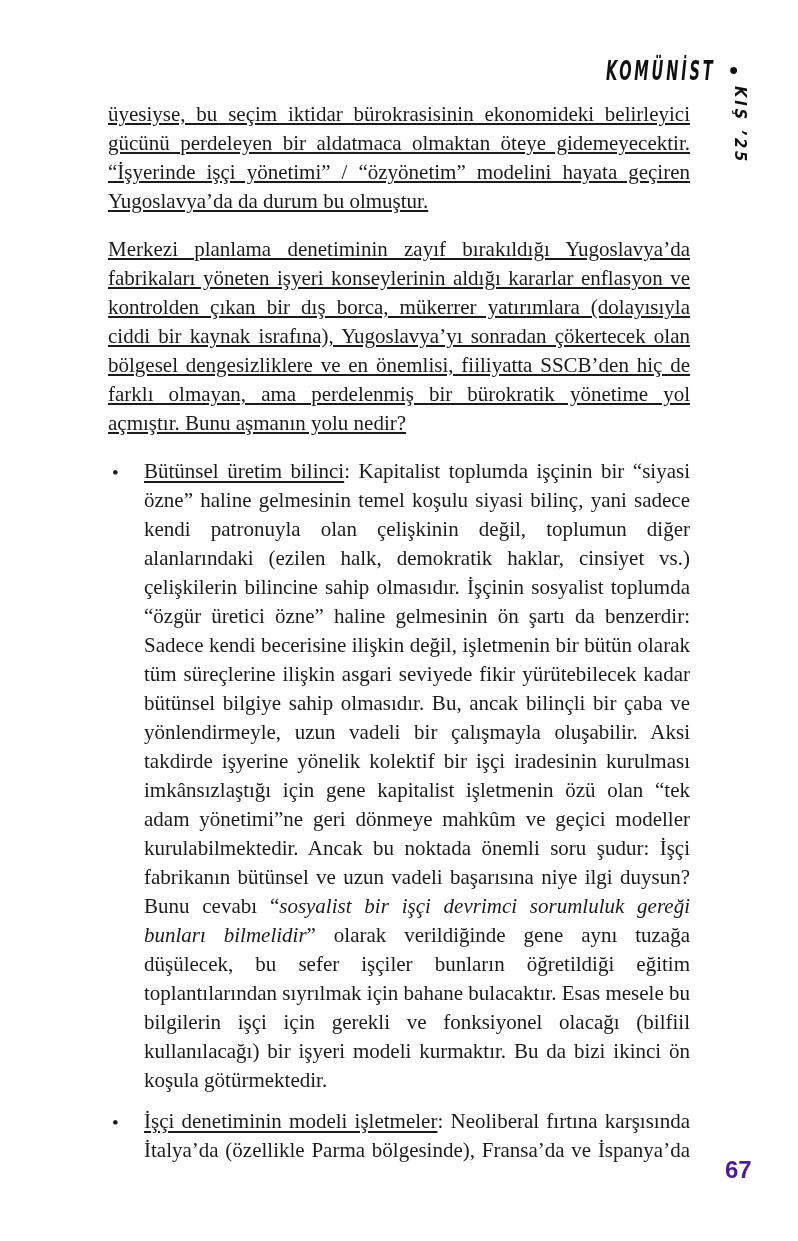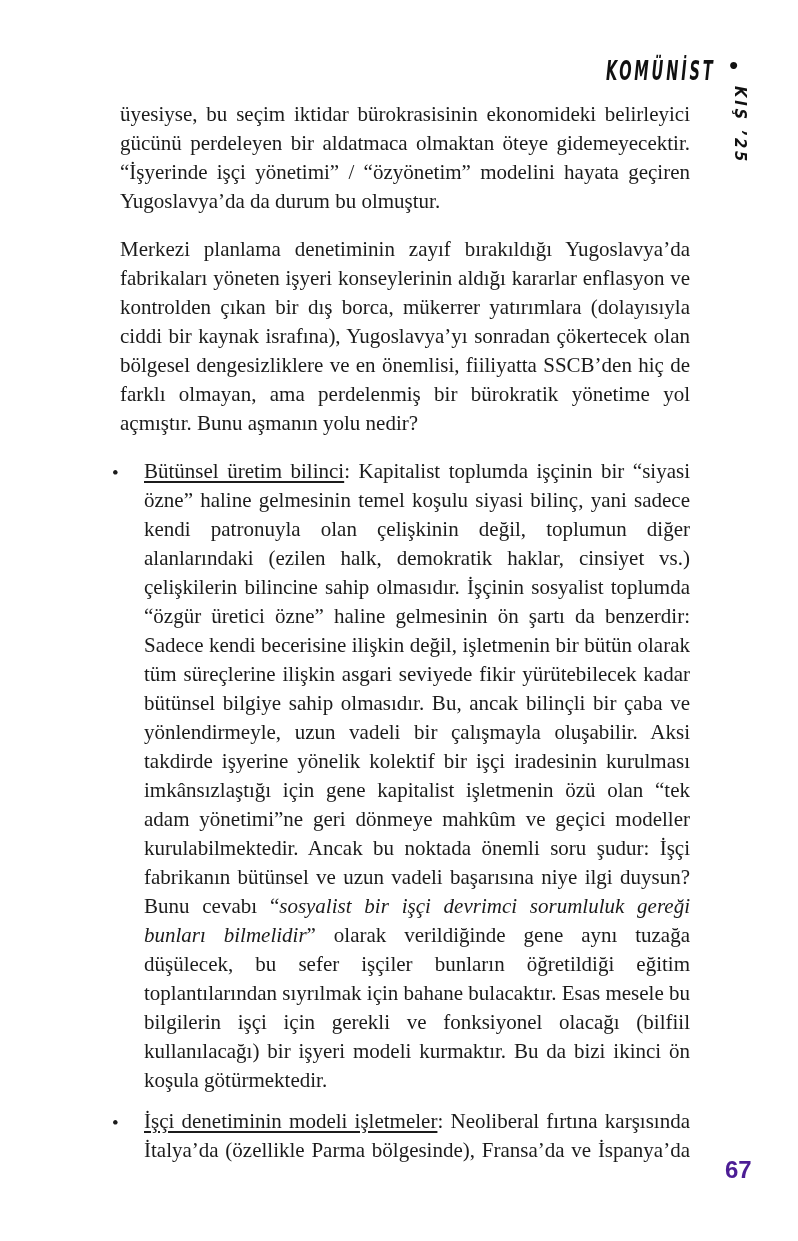--- a/index.html
+++ b/index.html
@@ -16,20 +16,21 @@
     font-family: "Liberation Serif", serif;
     color: #1b1b1b;
   }
 
   
   .running-head {
     position: absolute;
     top: 56px;
     right: 58px;
     display: flex;
+    align-items: center;
     white-space: nowrap;
   }
   .magazine-title {
     display: inline-block;
     font-family: "DejaVu Sans", sans-serif;
     font-weight: bold;
     font-style: italic;
     font-size: 26px;
     letter-spacing: 5px;
     color: #111111;
@@ -65,21 +66,22 @@
   .text-column {
     position: absolute;
     left: 108px;
     top: 100px;
     width: 582px;
     font-size: 21px;
     line-height: 29px;
     text-align: justify;
   }
   .para {
-    margin: 0 0 19px 12px;
+    margin: 0 0 19px 0;
+    text-decoration: underline;
   }
   .bullet-item {
     position: relative;
     padding-left: 36px;
     margin: 0 0 12px 0;
   }
   .bullet-marker {
     position: absolute;
     left: 4px;
     top: 1px;

